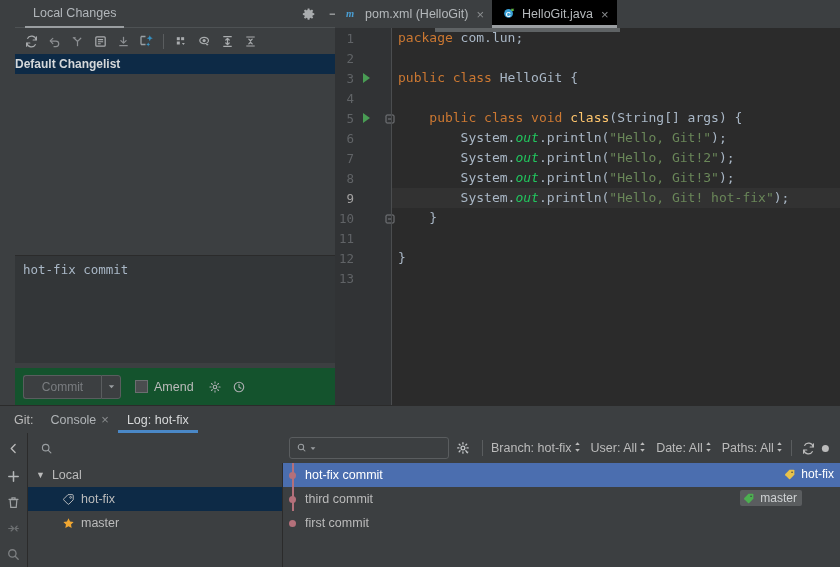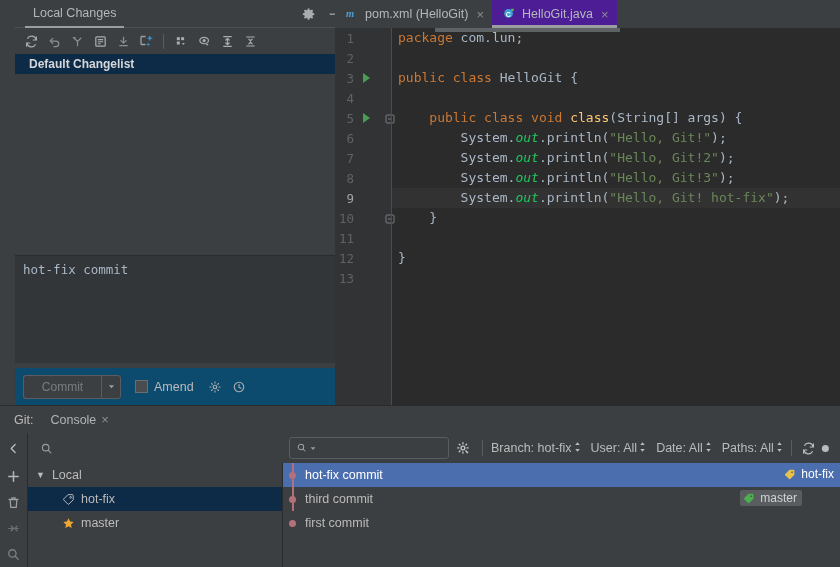--- a/index.html
+++ b/index.html
@@ -39,42 +39,41 @@
   .lc-toolbar {
     height: 26px; display: flex; align-items: center;
     padding-left: 5px; gap: 1px;
     background: #3c3f41;
   }
   .tb-ico { width: 22px; height: 22px; display: flex; align-items: center; justify-content: center; }
   .tb-sep { width: 1px; height: 15px; background: #5a5d5f; margin: 0 5px; }
 
   .changelist-row {
     height: 20px; display: flex; align-items: center;
-    padding-left: 14px;
     background: #0d2a46;
     color: #d5d8da; font-weight: bold; font-size: 12px;
   }
   .lc-tree-body {
     height: 158px; background: #3c3f41;
   }
 
   .commit-msg-area {
     position: absolute; left: 0; top: 255px; width: 334px; height: 108px;
     background: #333638;
     border-top: 1px solid #2b2b2b;
     padding: 6px 8px;
   }
   .commit-msg-text {
     font-family: "DejaVu Sans Mono", monospace;
     font-size: 12.5px; color: #a9b7c6; white-space: pre;
   }
   .commit-bar {
     position: absolute; left: 0; top: 368px; width: 334px; height: 37px;
     display: flex; align-items: center; padding-left: 8px; gap: 0;
-    background: #0c4a6e;
+    background: #14532d;
   }
   .commit-btn {
     height: 24px; width: 78px;
     display: flex; align-items: center; justify-content: center;
     border: 1px solid #5a5d5f; border-right: none;
     border-radius: 3px 0 0 3px;
     color: #7a7d80; font-size: 12px; background: #3c3f41;
   }
   .commit-arrow {
     height: 24px; width: 20px;
@@ -95,21 +94,21 @@
   }
   .tab-strip {
     height: 28px; display: flex; align-items: stretch;
     background: #3c3f41;
   }
   .etab {
     display: flex; align-items: center; gap: 6px;
     padding: 0 8px 0 10px; font-size: 12.5px; color: #b4b8bb;
     position: relative;
   }
-  .etab.active { background: #4c1d95; }
+  .etab.active { background: #000000; }
   .etab .close-x { color: #8a8d8f; font-size: 13px; margin-left: 2px; }
   .tab-underline {
     position: absolute; left: 0; bottom: 0; height: 3px; width: 100%;
     background: #9a9ea1;
   }
 
   .code-area {
     position: relative; height: 377px; background: #2b2b2b;
     overflow: hidden;
   }
@@ -483,20 +482,23 @@
         </div>
     </div>
   </div>
 
   <div id="git-panel">
     <div class="git-tabbar">
       <div class="git-label">Git:</div>
       <div class="git-tab">
         <span>Console</span>
         <span class="close-x" style="color:#8a8d8f;font-size:13px">×</span>
+      </div>
+      <div class="git-tab active">
+        <span>Log: hot-fix</span>
       </div>
     </div>
 
     <div class="log-toolbar">
       <div class="back-chev">
         <svg width="13" height="13" viewBox="0 0 16 16" fill="none" stroke="#bbbbbb" stroke-width="1.6">
           <path d="M10 3 5.2 8 10 13" stroke-linecap="round" stroke-linejoin="round"></path>
         </svg>
       </div>
       <div class="log-search">

